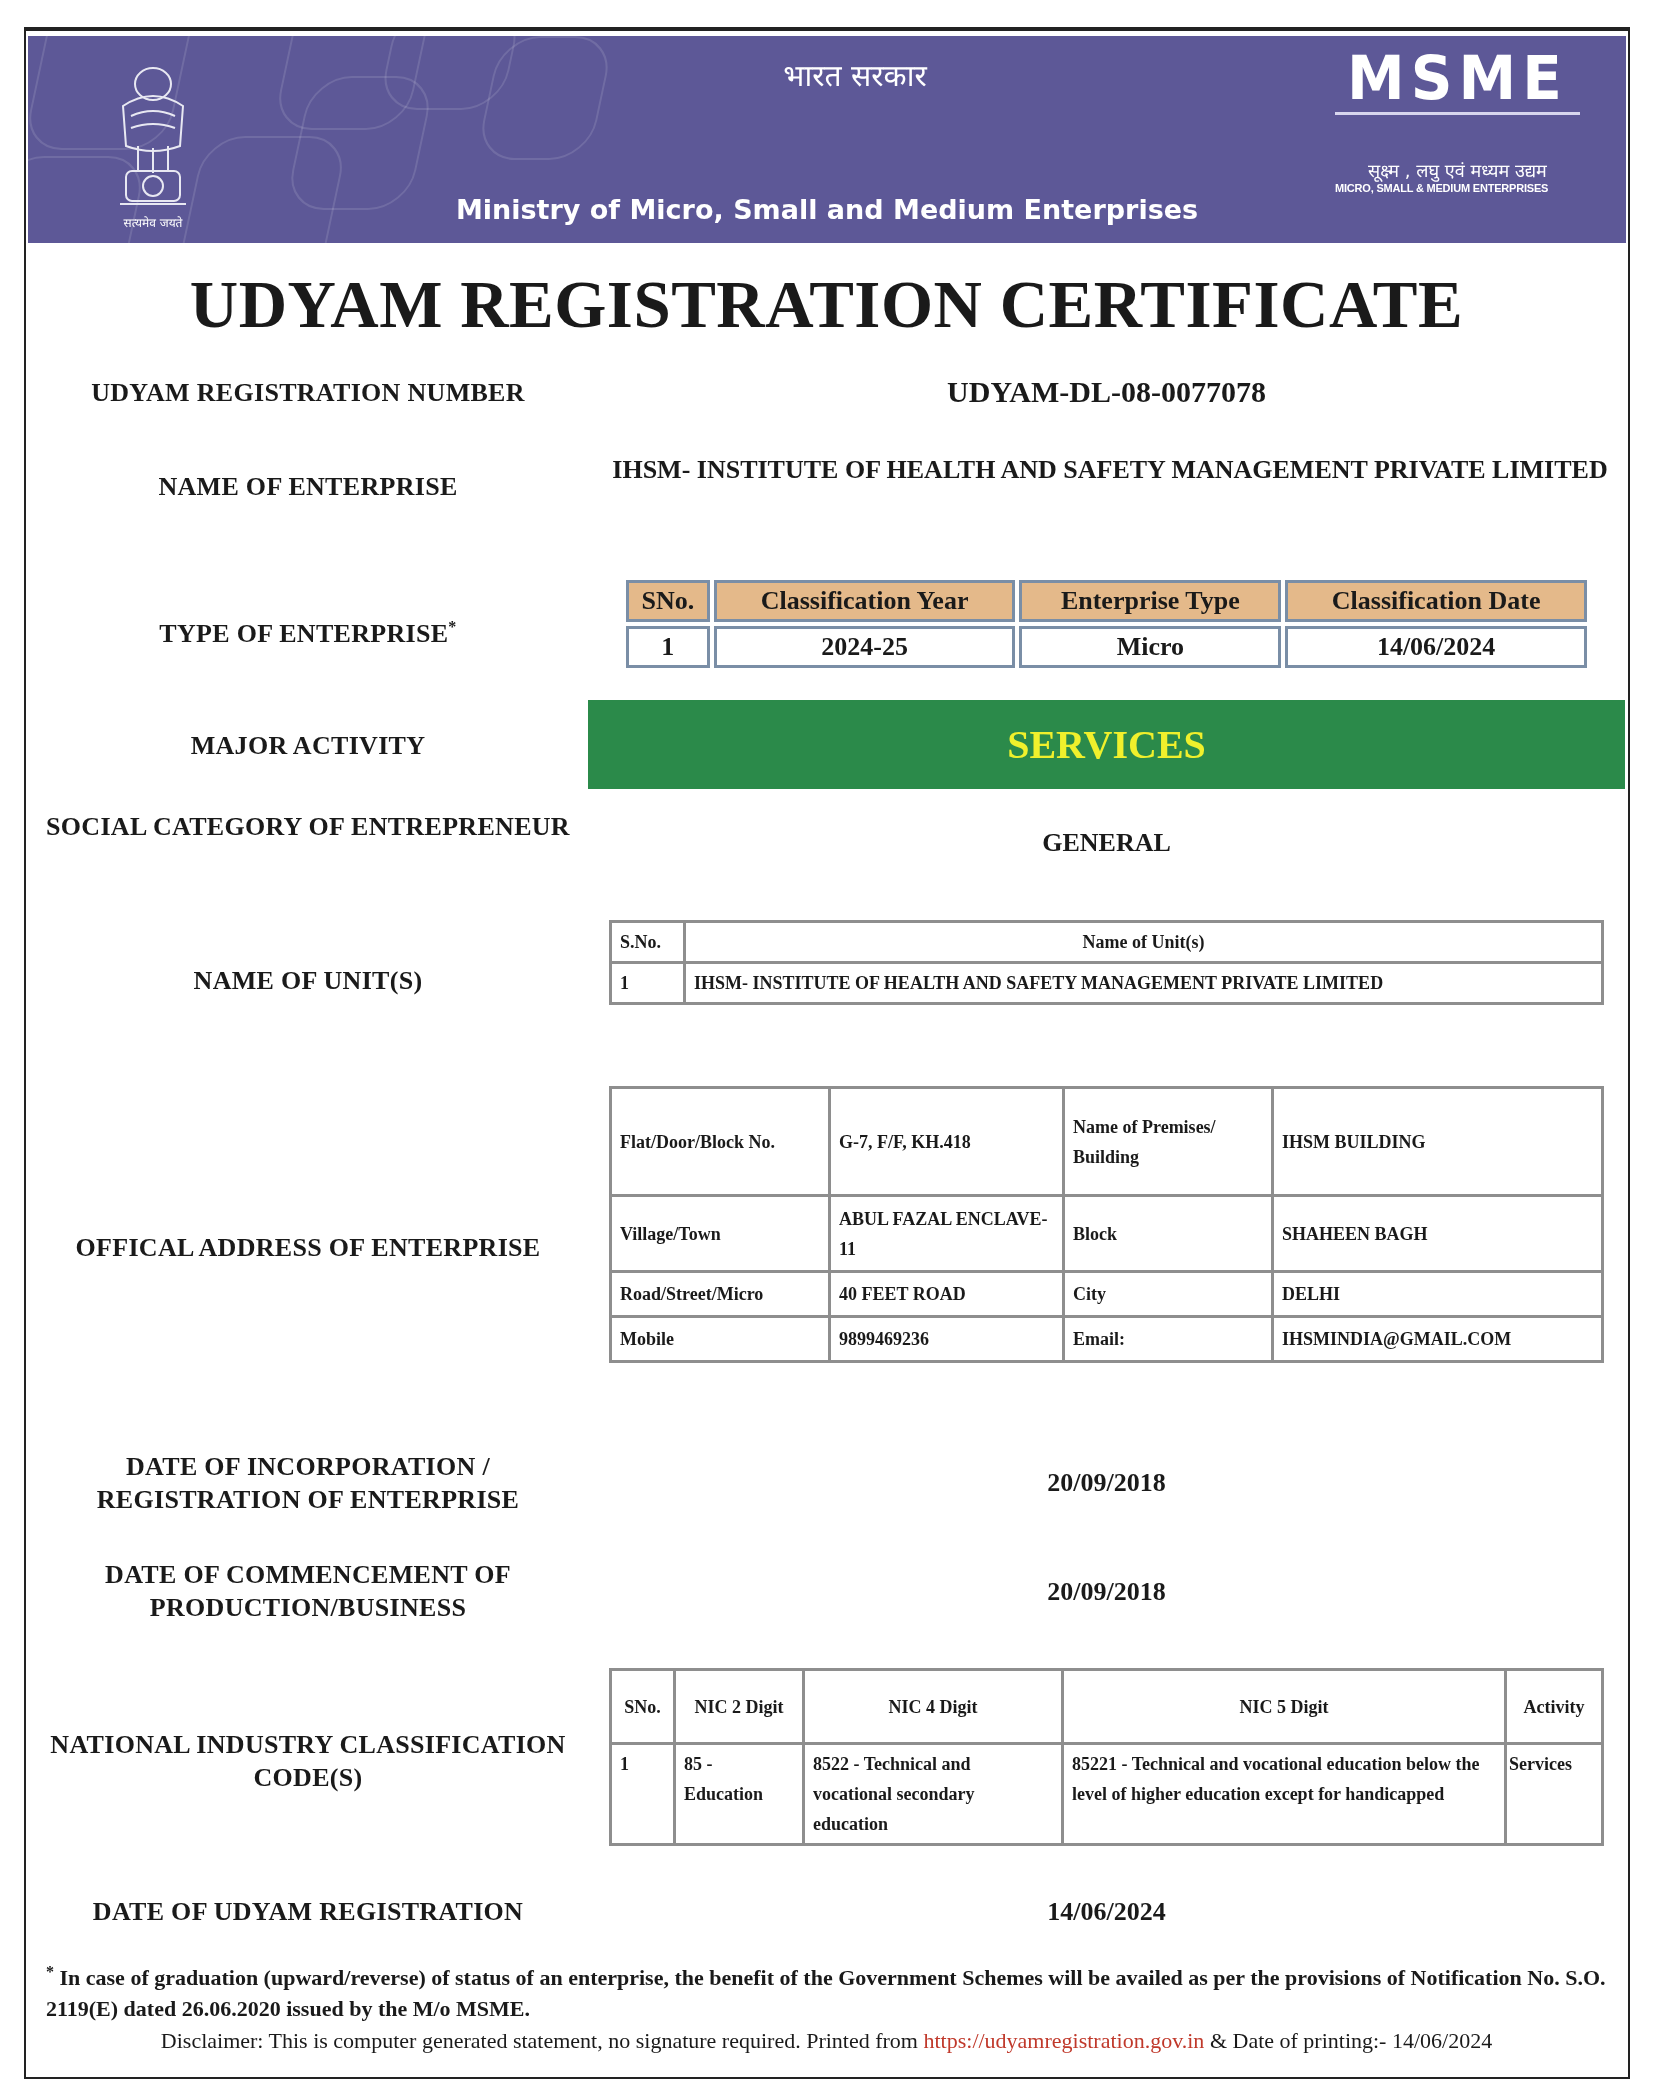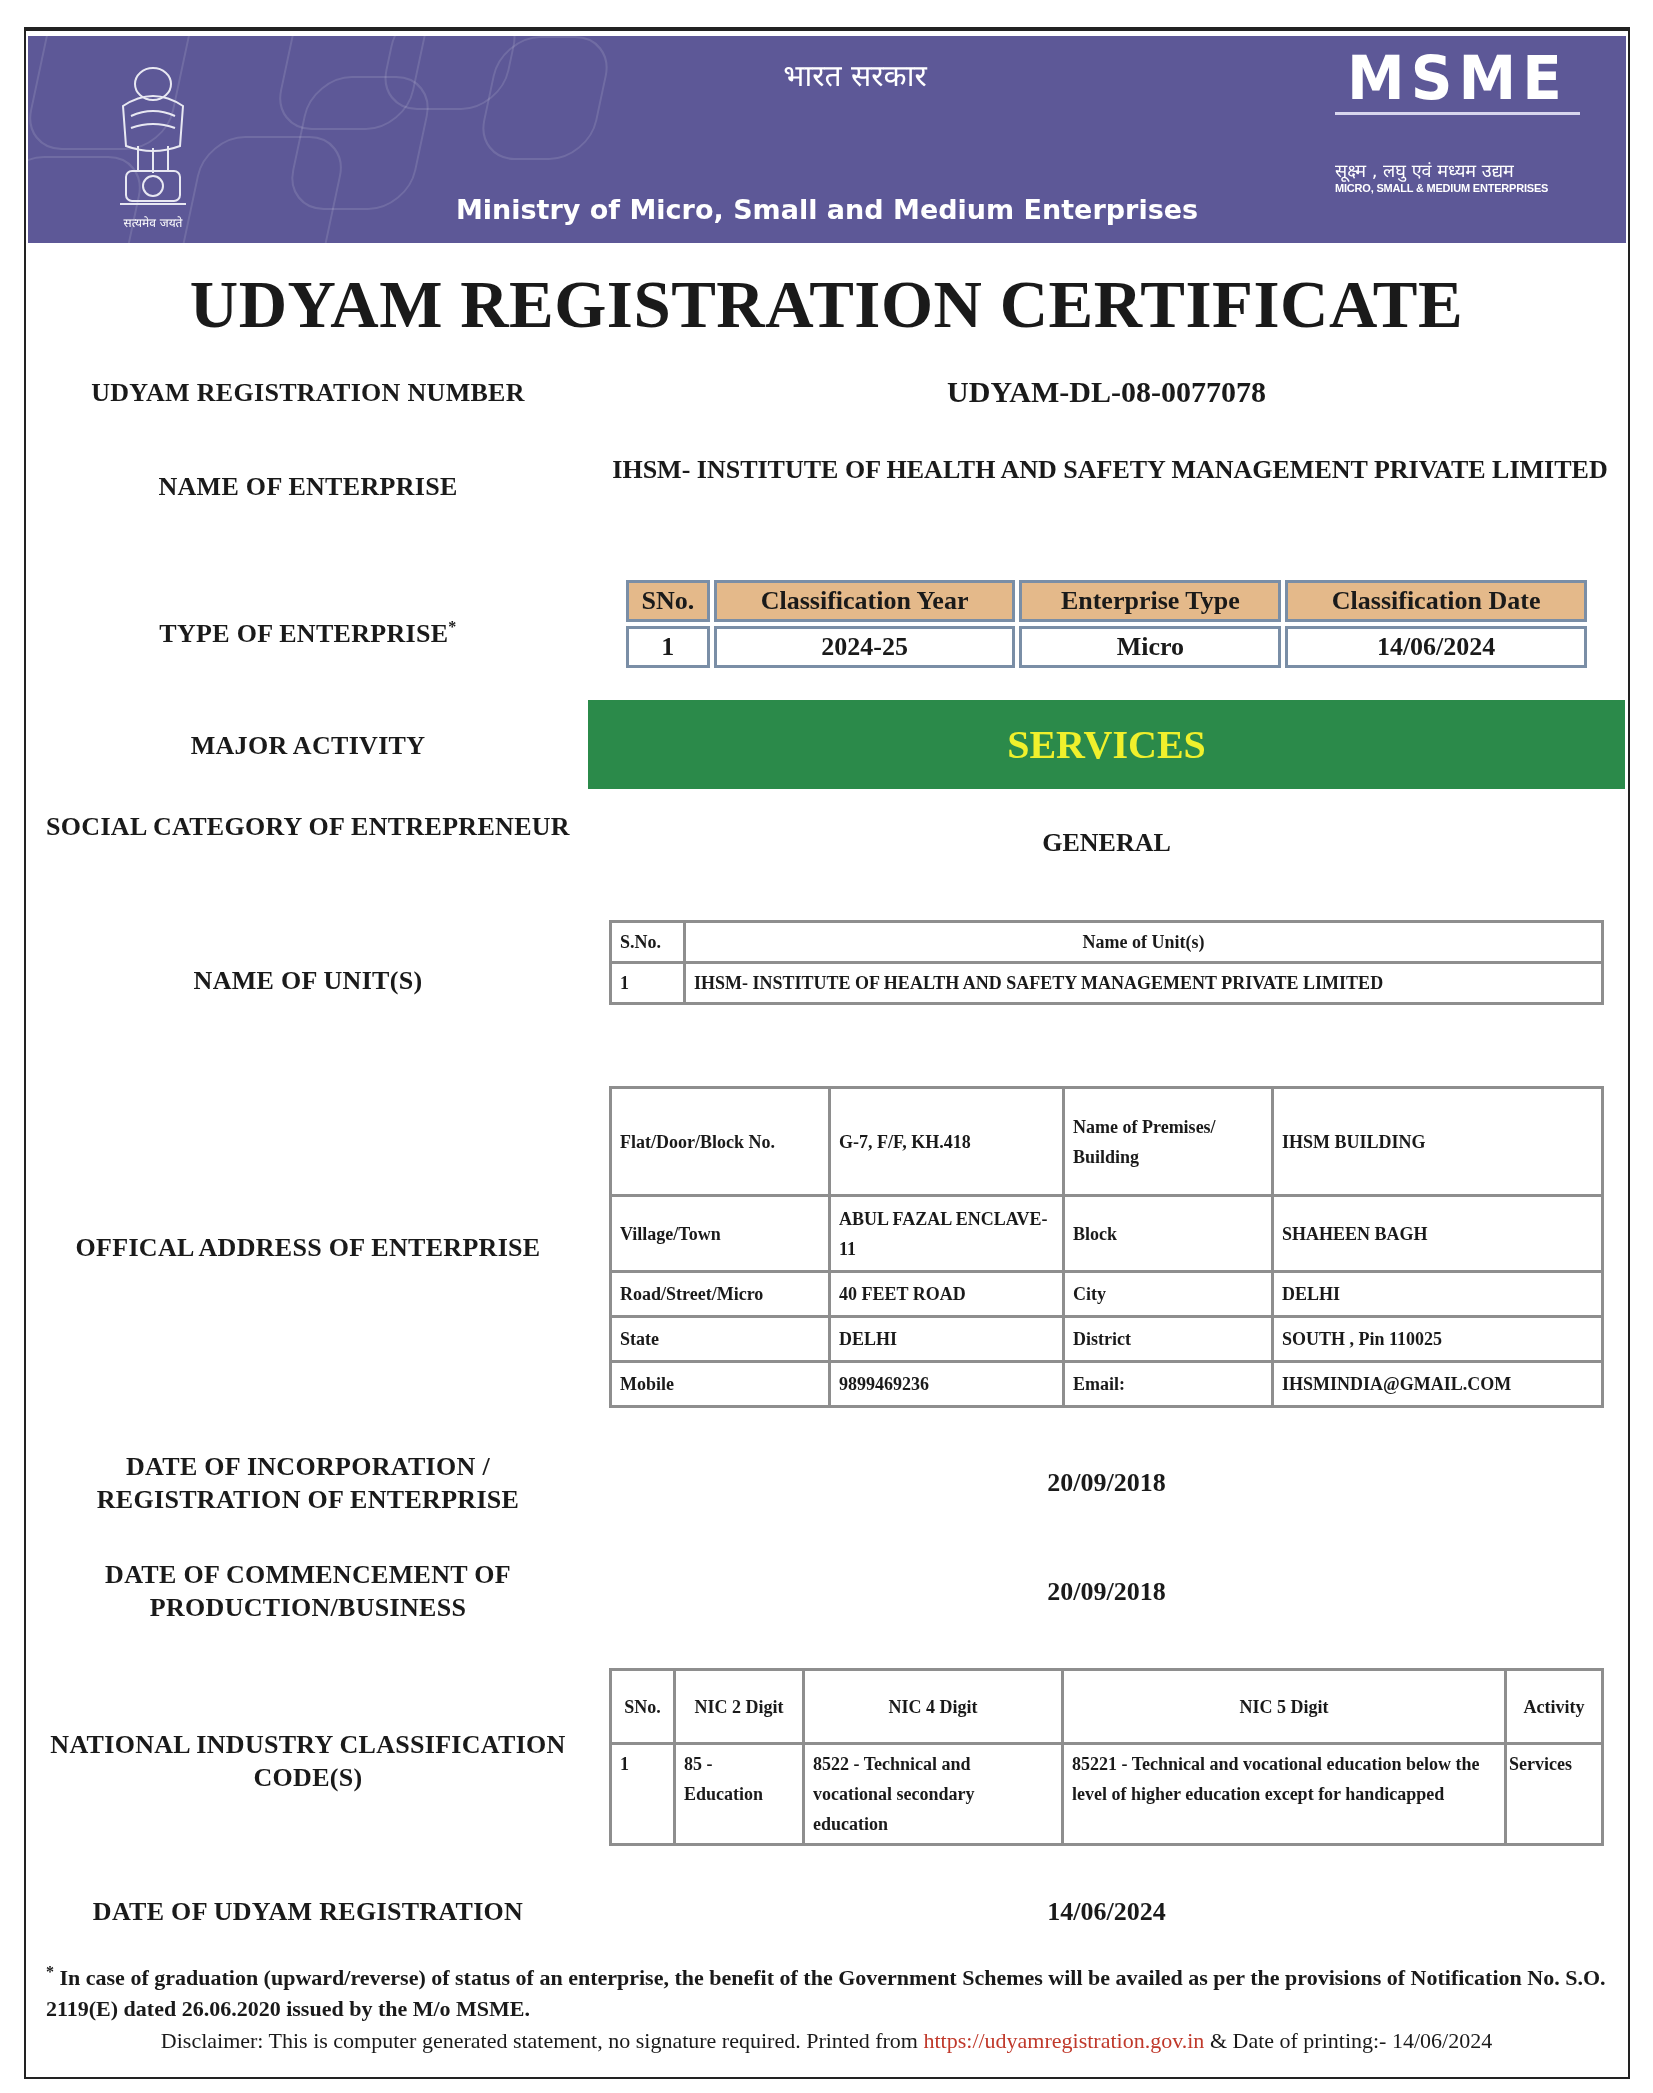--- a/index.html
+++ b/index.html
@@ -8,21 +8,21 @@
   .abs { position:absolute; }
   .frame { left:24px; top:27px; width:1606px; height:2052px; border:2px solid #222; border-top:4px solid #222; box-sizing:border-box; }
   .banner { left:28px; top:36px; width:1598px; height:207px; background:#5d5897; overflow:hidden; }
   .hex { position:absolute; border:2px solid rgba(255,255,255,0.12); border-radius:40px; transform:skewX(-12deg); }
   .banner-text { color:#ffffff; font-family:"DejaVu Sans","Liberation Sans",sans-serif; text-align:center; width:100%; left:0; }
   .emblem { left:70px; top:20px; width:110px; height:170px; }
   .emblem-caption { left:70px; top:178px; width:110px; text-align:center; color:#ffffff; font-size:12px; font-family:"DejaVu Sans",sans-serif; }
   .msme-logo { left:1335px; top:50px; width:245px; }
   .msme-word { color:#fff; font-family:"DejaVu Sans",sans-serif; font-weight:bold; font-size:58px; letter-spacing:6px; line-height:56px; text-align:center; transform:scaleY(1.05); }
   .msme-line { height:3px; background:#d8d6ee; margin:6px 0 4px 0; }
-  .msme-hi { color:#fff; font-size:18px; text-align:left; font-family:"DejaVu Sans",sans-serif;margin-top:43px; }
+  .msme-hi { color:#fff; font-size:18px; text-align:center; font-family:"DejaVu Sans",sans-serif;margin-top:43px; }
   .msme-en { color:#fff; font-size:11px; text-align:left; font-family:"Liberation Sans",sans-serif; font-weight:bold; letter-spacing:-0.2px; }
   .title { left:0; top:266px; width:1653px; text-align:center; font-size:67px; font-weight:bold; letter-spacing:0.5px; }
   .label { width:560px; left:28px; text-align:center; font-size:26px; font-weight:bold; line-height:33px; letter-spacing:0.3px; }
   .value { left:588px; width:1037px; text-align:center; font-size:26px; font-weight:bold; line-height:33px; }
   table { border-collapse:separate; }
   .type-table { left:622px; top:576px; width:969px; border-spacing:4px; }
   .type-table td { border:3px solid #7a8ea6; text-align:center; font-size:26px; font-weight:bold; padding:2px 4px; height:32px; }
   .type-table .th { background:#e4b98a; }
   .services { left:588px; top:700px; width:1037px; height:89px; background:#2b8a4a; display:flex; align-items:center; justify-content:center; color:#f0f02c; font-size:40px; font-weight:bold; }
   .grid { border-collapse:collapse; }
@@ -141,26 +141,20 @@
     <td>Block</td>
     <td>SHAHEEN BAGH</td>
   </tr>
   <tr style="height:45px;">
     <td>Road/Street/Micro</td>
     <td>40 FEET ROAD</td>
     <td>City</td>
     <td>DELHI</td>
   </tr>
   <tr style="height:45px;">
-    <td>State</td>
-    <td>DELHI</td>
-    <td>District</td>
-    <td>SOUTH , Pin 110025</td>
-  </tr>
-  <tr style="height:45px;">
     <td>Mobile</td>
     <td>9899469236</td>
     <td>Email:</td>
     <td>IHSMINDIA@GMAIL.COM</td>
   </tr>
 </tbody>
   </table>
 
 <div class="abs label" style="top:1450px;">DATE OF INCORPORATION / REGISTRATION OF ENTERPRISE</div>
 <div class="abs value" style="top:1466px;">20/09/2018</div>

